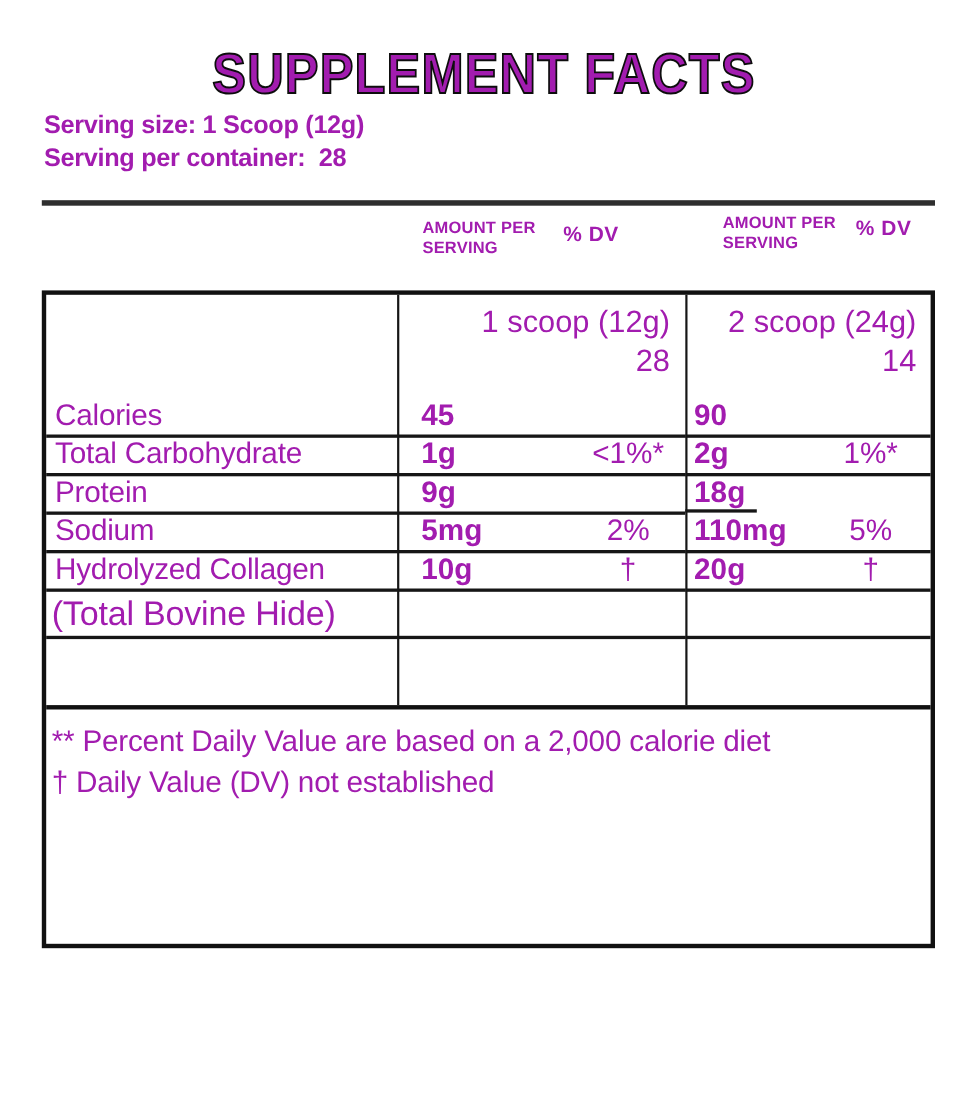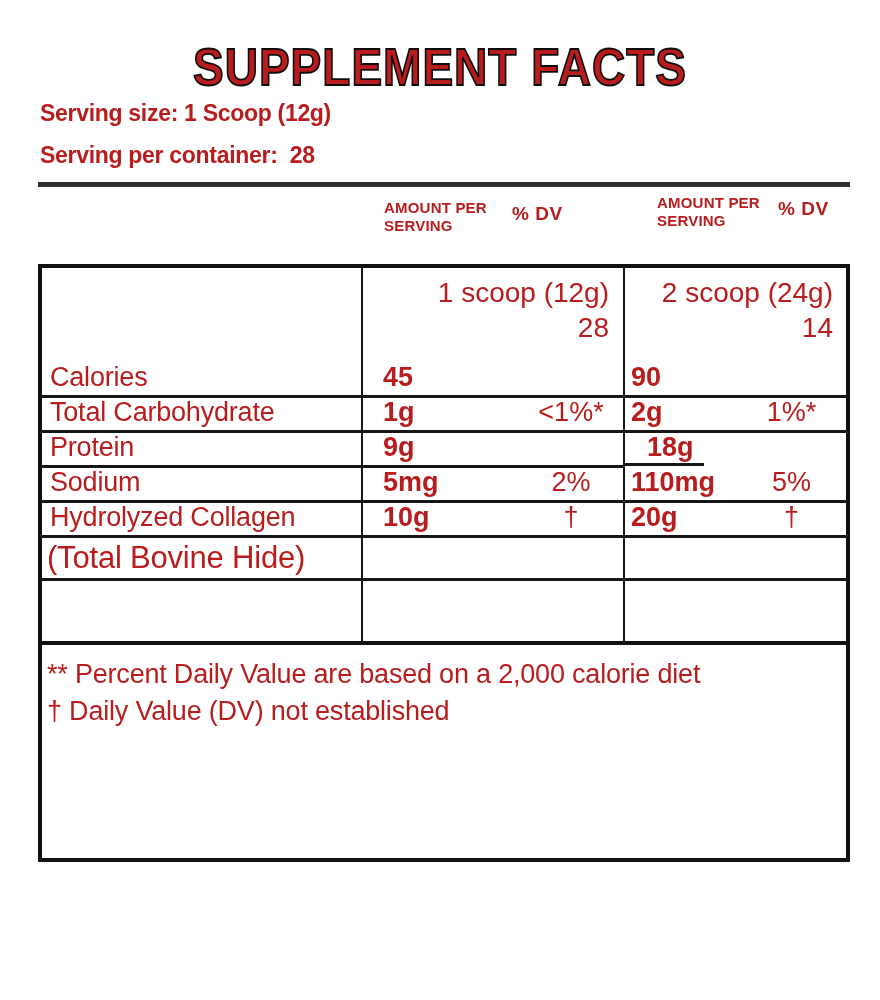--- a/index.html
+++ b/index.html
@@ -1,32 +1,32 @@
 <!DOCTYPE html>
 <html><head>
 <meta charset="utf-8">
 <style>
   * { margin:0; padding:0; box-sizing:border-box; }
   html,body { background:#ffffff; }
   .stage {
     position:relative; width:880px; height:1000px; background:#ffffff;
-    font-family:"Liberation Sans", sans-serif; color:#b91c1c; overflow:hidden;
+    font-family:"Liberation Sans", sans-serif; color:#a21caf; overflow:hidden;
   }
 
   
   .title-wrap { position:absolute; left:0; top:40px; width:100%; text-align:center; }
   .title-text {
     display:inline-block; font-size:46px; font-weight:bold; letter-spacing:1px;
     transform:scaleY(1.12); transform-origin:center;
     -webkit-text-stroke:1.6px #0d0d0d; white-space:pre;
   }
   .serving-line { position:absolute; left:40px; font-size:23px; font-weight:bold;
     letter-spacing:-0.3px; white-space:pre; }
   .serving-line.l1 { top:100px; }
-  .serving-line.l2 { top:142px; }
+  .serving-line.l2 { top:130px; }
 
   .top-rule { position:absolute; left:38px; top:182px; width:812px; height:5px; background:#2e2e2e; }
 
   
   .colhead-amount { position:absolute; font-size:15px; font-weight:bold; line-height:18px;
     letter-spacing:0.2px; width:118px;margin-left:21px; }
   .colhead-amount.c1 { left:363px; top:199px; }
   .colhead-amount.c2 { left:636px; top:194px; }
   .colhead-dv { position:absolute; font-size:19px; font-weight:bold; letter-spacing:0.5px; }
   .colhead-dv.c1 { left:512px; top:203px; }
@@ -47,21 +47,21 @@
     font-size:27px; letter-spacing:-0.2px; }
   .cell-amt   { display:flex; align-items:flex-end; justify-content:space-between; font-size:27px; }
   .cell-amt.m { width:262px; padding-left:22px; }
   .cell-amt.r { width:223px; padding-left:8px; }
   .amt  { padding-bottom:2px;font-weight:bold; }
   .dv   { padding-bottom:2px; text-align:center; }
   .cell-amt.m .dv { width:100px; margin-right:2px; }
   .cell-amt.r .dv { width:85px;  margin-right:12px; }
   .uline { border-bottom:3px solid #161616; }
   .self-underline { border-bottom:3px solid #161616; padding-bottom:0; margin-bottom:2px;
-    padding-right:10px; margin-left:-8px; padding-left:24px; }
+    padding-right:10px; margin-left:-8px; padding-left:8px; }
 
   .row.serving-info { height:96px; }
   .serving-info .cell-top { display:block; text-align:right; font-size:28px; line-height:35px;
     padding-top:7px; }
   .serving-info .cell-top.m { width:262px; padding-right:14px; }
   .serving-info .cell-top.r { width:223px; padding-right:13px; }
   .serving-info .cell-blank { width:319px; }
 
   .row.r-cal { height:34px; }
   .row.r-std { height:35px; }

